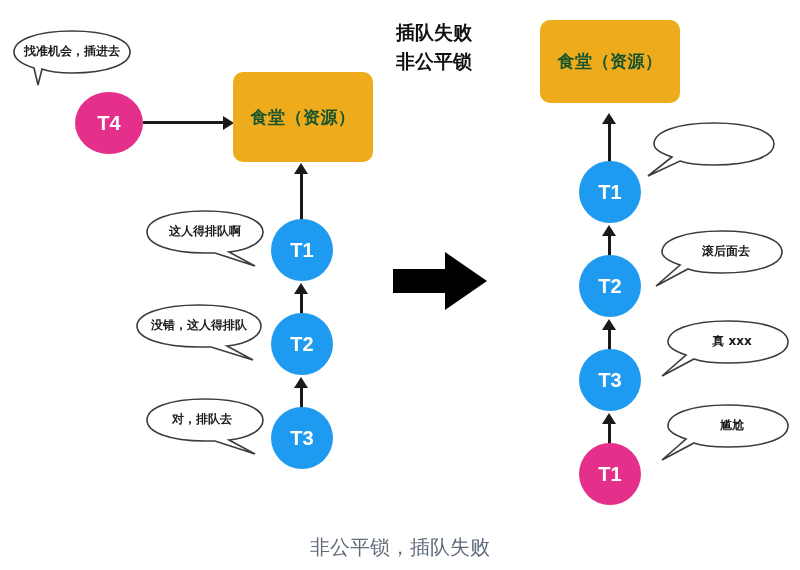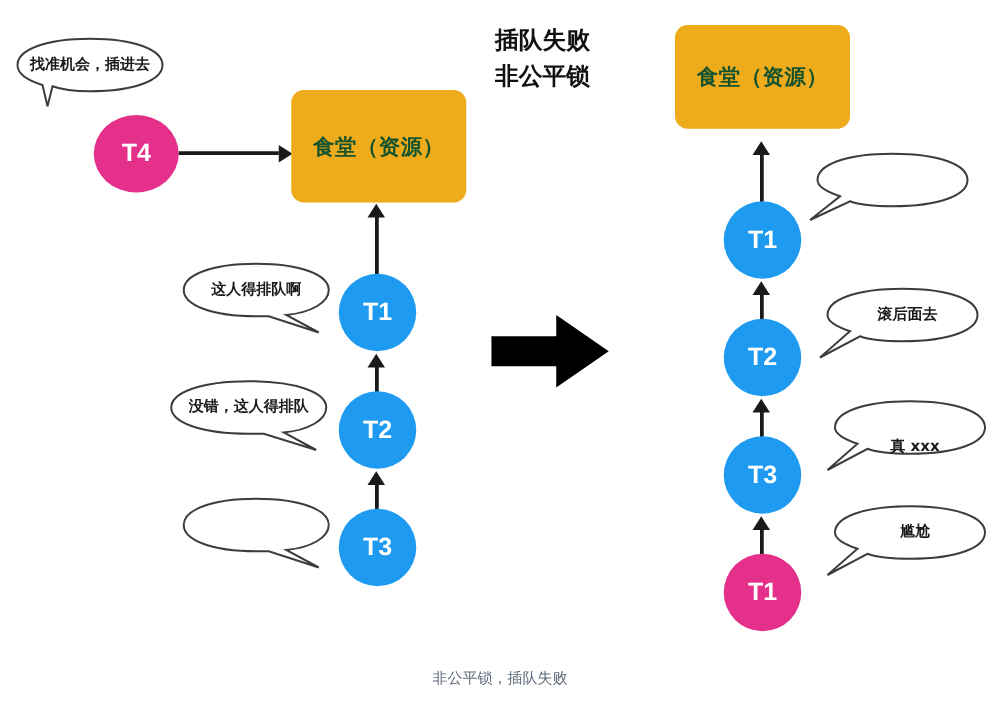--- a/index.html
+++ b/index.html
@@ -153,20 +153,21 @@
   </div>
 
   <div class="arrow-v abs" style="left:300px; top:386px; height:22px;"></div>
   <div class="arrow-v-head abs" style="left:294px; top:377px;"></div>
 
   <div class="bubble abs" style="left:143px; top:396px; width:128px; height:62px;">
     <svg width="128" height="62" viewBox="0 0 128 62">
       <path d="M62 3 C 98 3 120 12 120 24 C 120 34 106 42 86 44
                L 112 58 L 72 45 C 68 45 66 45 62 45 C 26 45 4 36 4 24 C 4 12 26 3 62 3 Z" fill="#ffffff" stroke="#3c3c3c" stroke-width="1.6"></path>
     </svg>
+    <div class="btext" style="top:15px; left:-10px; font-size:12px;">对，排队去</div>
   </div>
 
   <div class="node abs" style="left:271px; top:407px; width:62px; height:62px; background:#1e9bf0; font-size:20px;">
     <span>T3</span>
   </div>
 
   <div class="center-title abs" style="left:396px; top:18px; font-size:19px;">
     <div>插队失败</div>
     <div>非公平锁</div>
   </div>
@@ -211,21 +212,21 @@
   </div>
 
   <div class="arrow-v abs" style="left:608px; top:328px; height:22px;"></div>
   <div class="arrow-v-head abs" style="left:602px; top:319px;"></div>
 
   <div class="bubble abs" style="left:658px; top:318px; width:136px; height:62px;">
     <svg width="136" height="62" viewBox="0 0 136 62">
       <path d="M70 3 C 108 3 130 12 130 24 C 130 36 108 45 70 45 C 56 45 44 44 36 41
                L 4 58 L 28 37 C 16 33 10 29 10 24 C 10 12 32 3 70 3 Z" fill="#ffffff" stroke="#3c3c3c" stroke-width="1.6"></path>
     </svg>
-    <div class="btext" style="top:31px; left:12px; font-size:12px;">真 xxx</div>
+    <div class="btext" style="top:15px; left:12px; font-size:12px;">真 xxx</div>
   </div>
 
   <div class="node abs" style="left:579px; top:349px; width:62px; height:62px; background:#1e9bf0; font-size:20px;">
     <span>T3</span>
   </div>
 
   <div class="arrow-v abs" style="left:608px; top:422px; height:22px;"></div>
   <div class="arrow-v-head abs" style="left:602px; top:413px;"></div>
 
   <div class="bubble abs" style="left:658px; top:402px; width:136px; height:62px;">
@@ -233,15 +234,15 @@
       <path d="M70 3 C 108 3 130 12 130 24 C 130 36 108 45 70 45 C 56 45 44 44 36 41
                L 4 58 L 28 37 C 16 33 10 29 10 24 C 10 12 32 3 70 3 Z" fill="#ffffff" stroke="#3c3c3c" stroke-width="1.6"></path>
     </svg>
     <div class="btext" style="top:15px; left:12px; font-size:12px;font-family:Liberation Serif, serif;">尴尬</div>
   </div>
 
   <div class="node abs" style="left:579px; top:443px; width:62px; height:62px; background:#e5308b; font-size:20px;">
     <span>T1</span>
   </div>
 
-  <div class="caption abs" style="left:0; right:0; width:800px; top:534px; font-size:12px;">非公平锁，插队失败</div>
+  <div class="caption abs" style="left:0; right:0; width:800px; top:534px; font-size:20px;">非公平锁，插队失败</div>
 
 </div>
 
 </body></html>

